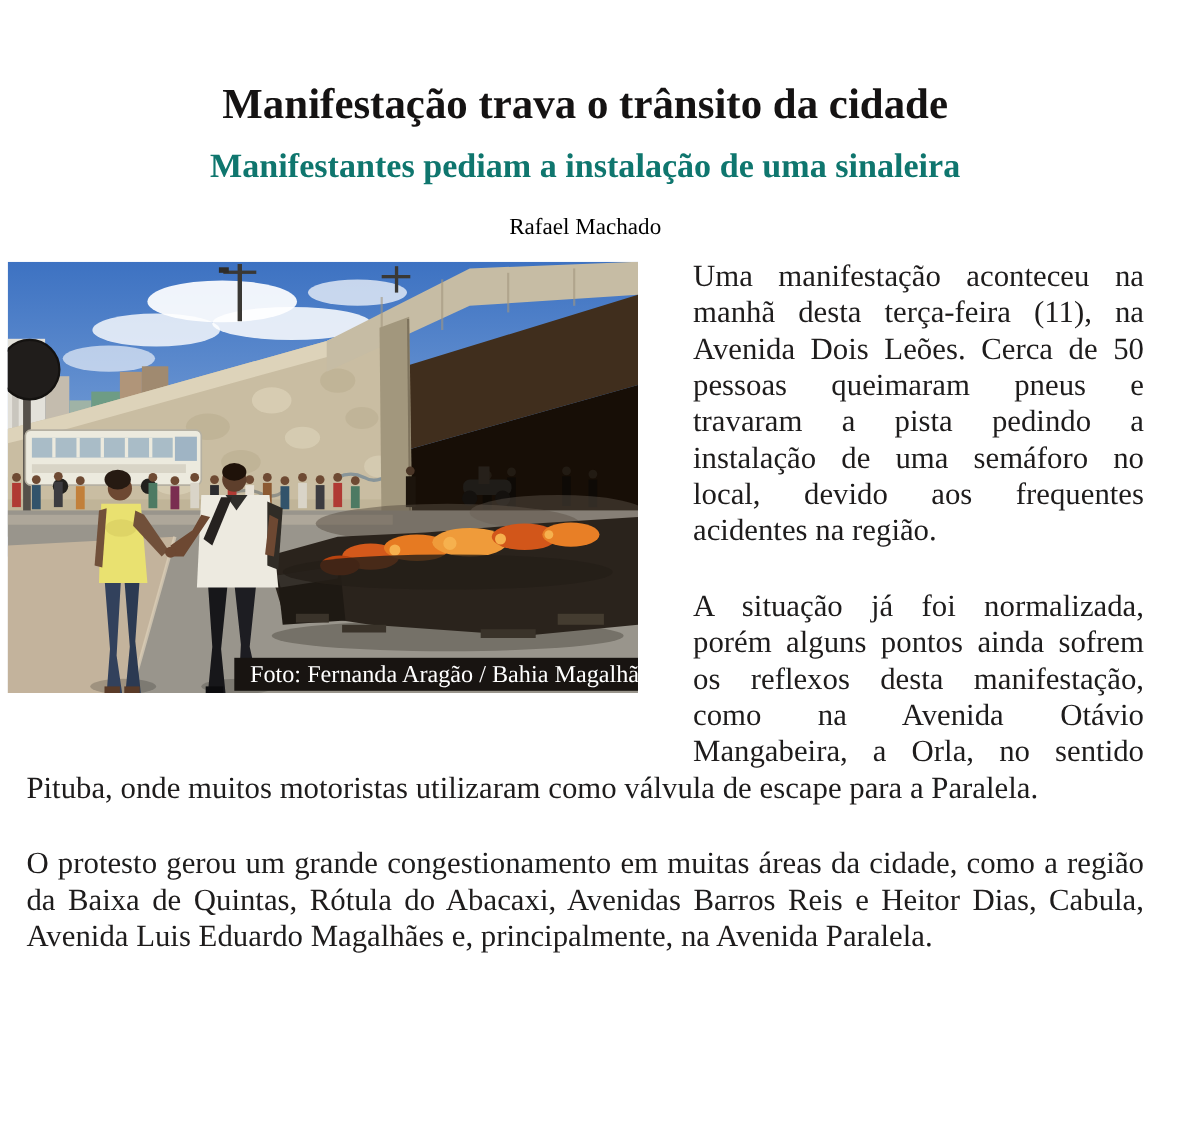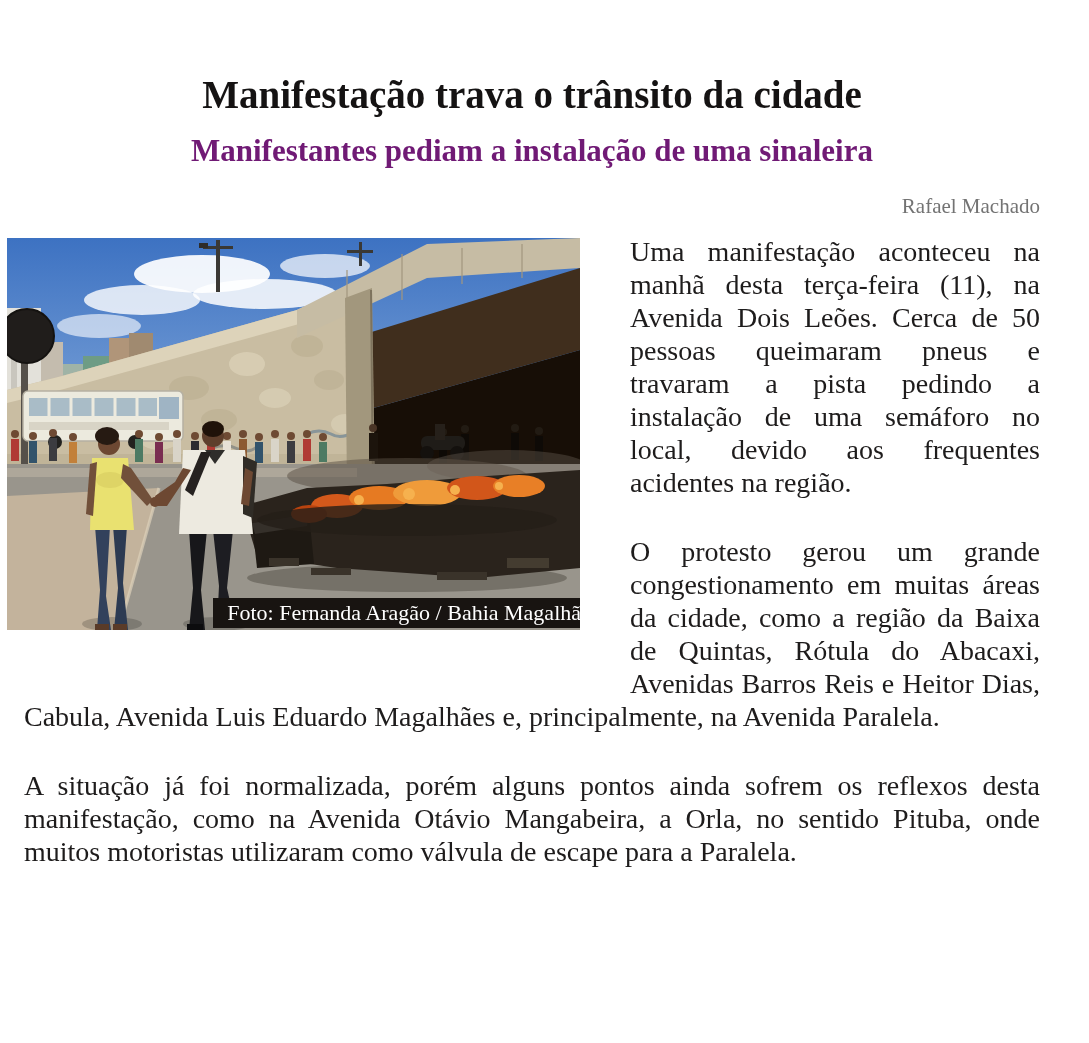--- a/index.html
+++ b/index.html
@@ -12,24 +12,24 @@
     color:#1e1c1c;
     overflow:hidden;
     border-radius:18px;
   }
   header{padding:74px 49px 0 24px;text-align:center;}
   h1.title{
     margin:0;font-size:39px;line-height:1.1;font-weight:bold;color:#151313;
     letter-spacing:0;
   }
   h2.subtitle{
-    margin:17px 0 0 0;font-size:31px;line-height:1.1;font-weight:bold;color:#701a75;
+    margin:17px 0 0 0;font-size:31px;line-height:1.1;font-weight:bold;color:#0f766e;
   }
   .byline{
-    margin:26px 0 16px 0;text-align:right;font-size:21px;color:#737373;
+    margin:26px 0 16px 0;font-size:21px;color:#000000;
   }
   article{
     padding:0 49px 0 24px;
     font-size:28px;line-height:33px;
     text-align:justify;
   }
   article p{margin:0 0 36px 0;}
   article p strong{font-weight:bold;color:#141212;}
   figure.photo{
     float:left;
@@ -304,18 +304,18 @@
           <circle cx="206" cy="198" r="11" fill="#5e3f2c"></circle>
           <ellipse cx="206" cy="191" rx="11" ry="8" fill="#1f1209"></ellipse>
         </g>
       </svg>
       <figcaption class="photo-caption">
         <span>Foto: Fernanda Aragão / Bahia Magalhães</span>
       </figcaption>
     </figure>
 
     <p>Uma manifestação aconteceu na manhã desta terça-feira (11), na Avenida Dois Leões. Cerca de 50 pessoas queimaram pneus e travaram a pista pedindo a instalação de uma semáforo no local, devido aos frequentes acidentes na região.</p>
+    <p>A situação já foi normalizada, porém alguns pontos ainda sofrem os reflexos desta manifestação, como na Avenida Otávio Mangabeira, a Orla, no sentido Pituba, onde muitos motoristas utilizaram como válvula de escape para a Paralela.</p>
     <p>O protesto gerou um grande congestionamento em muitas áreas da cidade, como a região da Baixa de Quintas, Rótula do Abacaxi, Avenidas Barros Reis e Heitor Dias, Cabula, Avenida Luis Eduardo Magalhães e, principalmente, na Avenida Paralela.</p>
-    <p>A situação já foi normalizada, porém alguns pontos ainda sofrem os reflexos desta manifestação, como na Avenida Otávio Mangabeira, a Orla, no sentido Pituba, onde muitos motoristas utilizaram como válvula de escape para a Paralela.</p>
 
   </article>
 
 </div>
 
 </body></html>

